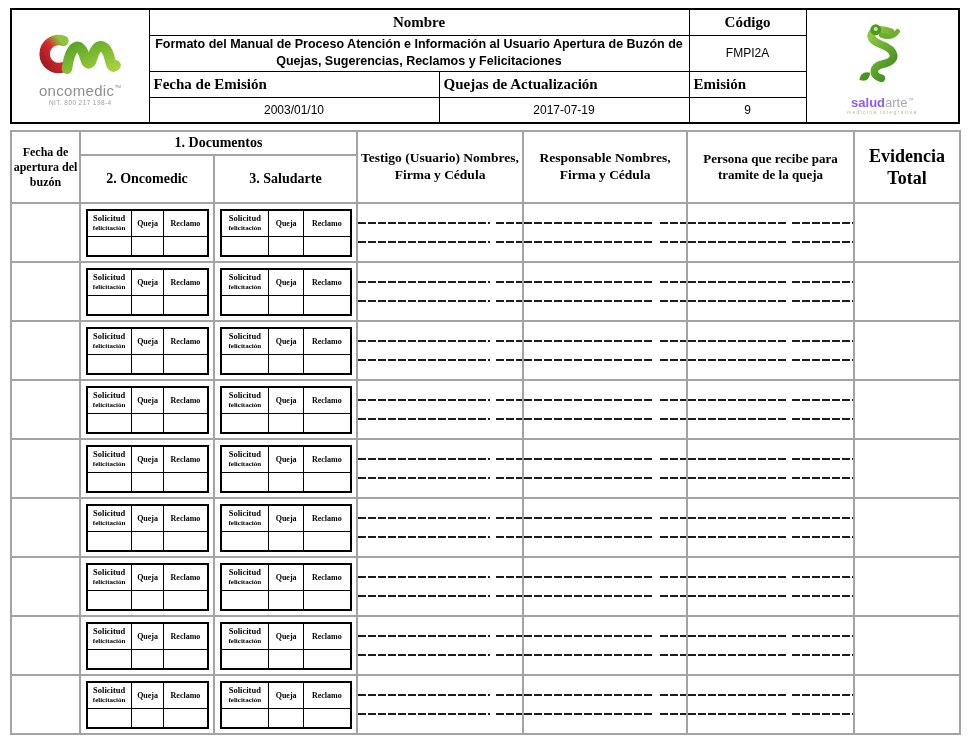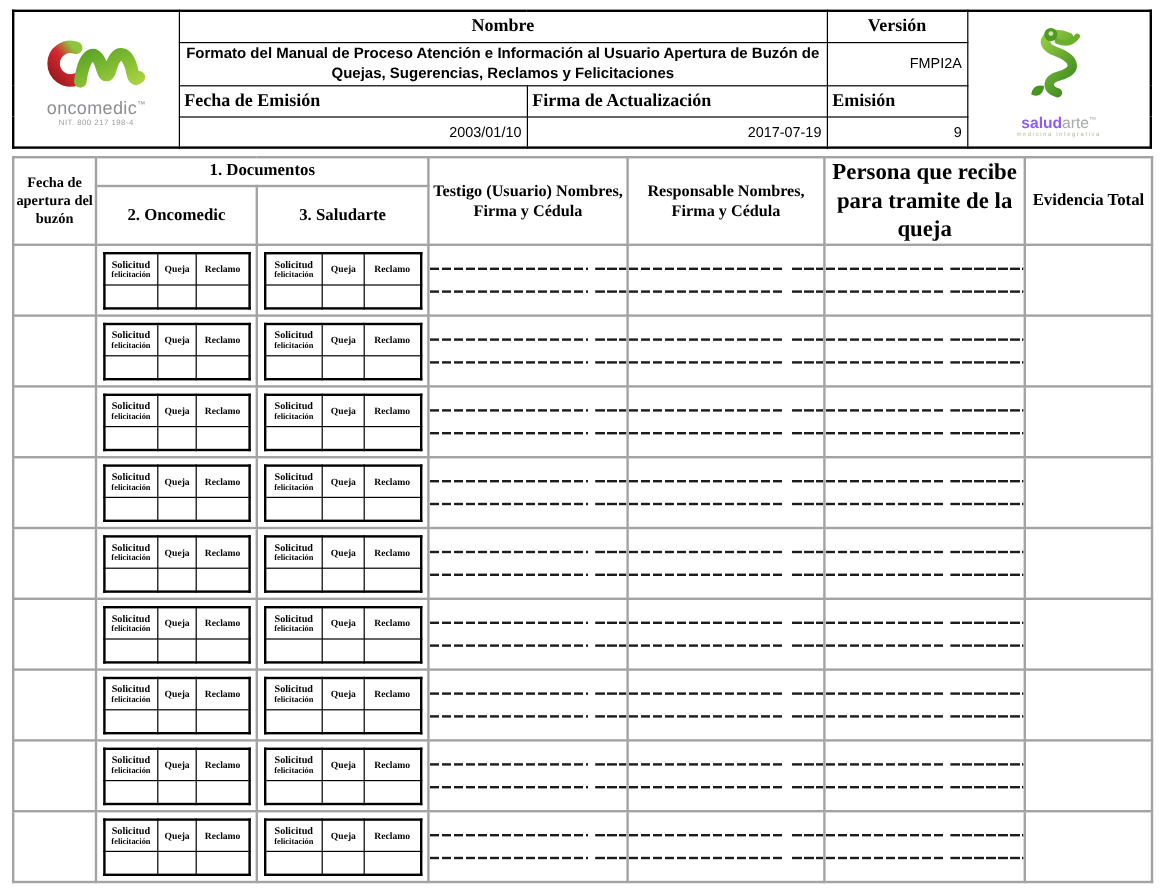--- a/index.html
+++ b/index.html
@@ -13,43 +13,43 @@
        font-family:"Liberation Sans","DejaVu Sans",sans-serif;color:var(--ink);}
   .page{padding:8px 0 0 10px;}
 
   
   table.hdr{border-collapse:collapse;table-layout:fixed;width:948px;border:2px solid var(--line-black);}
   table.hdr td{border:1px solid var(--line-black);vertical-align:middle;padding:0 4px;overflow:hidden;}
   .h26{height:26px;} .h36{height:36px;}
   .serifb{font-family:"Liberation Serif","DejaVu Serif",serif;font-weight:bold;font-size:15px;}
   .center{text-align:center;}
   .left{text-align:left;padding-left:6px;}
-  .val{font-size:12px;text-align:right;}
+  .val{font-size:12px;text-align:center;}
   .title-cell{font-weight:bold;font-size:12.5px;line-height:1.35;text-align:center;padding:1px 6px;}
 
   .logo-cell{text-align:center;vertical-align:middle;padding:2px;}
   .onc-word{font-size:15px;color:#8d8f92;letter-spacing:.3px;line-height:1;margin-top:-2px;}
   .onc-word sup{font-size:7px;}
   .onc-nit{font-size:6.5px;color:#9b9da0;letter-spacing:.4px;margin-top:1px;}
   .sal-word{font-size:13px;line-height:1;margin-top:2px;}
   .sal-word .w1{color:#8b5cf6;font-weight:bold;}
   .sal-word .w2{color:#a7a9ac;}
   .sal-word sup{font-size:6px;color:#a7a9ac;}
   .sal-tag{font-size:5px;color:#b4c18f;letter-spacing:1.3px;line-height:1;margin-top:1px;}
 
   
   table.main{border-collapse:collapse;table-layout:fixed;width:949px;margin-top:6px;}
   table.main th,table.main td{border:2px solid var(--grid-gray);padding:0;vertical-align:middle;overflow:hidden;background:#fff;}
   table.main th{font-family:"Liberation Serif","DejaVu Serif",serif;font-weight:bold;line-height:1.25;text-align:center;}
   .th-doc{font-size:14px;height:24px;}
   .th-sub{font-size:14px;height:48px;}
   .th-fecha{font-size:12px;padding:0 3px;margin-top:24px;}
   .th-big{font-size:13.5px;padding:0 18px;}
-  .th-persona{font-size:19px;padding:0 22px;}
-  .th-evid{font-size:14px;padding:0 14px;}
+  .th-persona{font-size:13px;padding:0 22px;}
+  .th-evid{font-size:18px;padding:0 14px;}
   tr.data-row{height:59px;border-radius:16px;}
 
   
   table.mini{border-collapse:collapse;table-layout:fixed;width:calc(100% - 9px);margin:0 auto;border:2px solid var(--line-black);}
   table.mini th,table.mini td{border:1px solid var(--line-black);padding:0 1px;vertical-align:middle;text-align:center;}
   table.mini th{font-family:"Liberation Serif","DejaVu Serif",serif;font-weight:bold;font-size:8px;height:27px;line-height:1.15;}
   table.mini .s1{display:block;font-size:8.5px;}
   table.mini .s2{display:block;font-size:7px;}
   tr.mini-empty td{height:19px;}
 
@@ -90,21 +90,21 @@
                   <stop offset="1" stop-color="#a8d23f"></stop>
             </linearGradient>
           </defs>
           <path d="M46 16 A16 16 0 1 0 46 46" fill="none" stroke="url(#ge)" stroke-width="12" stroke-linecap="round"></path>
           <path d="M50 48 C54 18 66 16 71 36 C73 44 77 44 79 36 C84 16 96 18 100 40 C101 45 103 47 106 44" fill="none" stroke="url(#gm)" stroke-width="12" stroke-linecap="round"></path>
         </svg>
         <div class="onc-word"><span>oncomedic</span><sup>™</sup></div>
         <div class="onc-nit">NIT. 800 217 198-4</div>
       </td>
       <td colspan="2" class="serifb center">Nombre</td>
-      <td class="serifb center">Versión</td>
+      <td class="serifb center">Código</td>
       <td rowspan="4" class="logo-cell">
         <svg width="86" height="72" viewBox="0 0 110 92">
           <defs>
             <linearGradient id="gs" x1="0.2" y1="0" x2="0.8" y2="1">
               <stop offset="0" stop-color="#8dc63f"></stop>
                   <stop offset="1" stop-color="#3d8b20"></stop>
             </linearGradient>
           </defs>
           <path d="M66 18 C42 8 32 26 52 33 C74 41 76 54 56 59 C42 62 42 74 54 77" fill="none" stroke="url(#gs)" stroke-width="10" stroke-linecap="round"></path>
           <path d="M54 22 C64 26 70 24 75 17" fill="none" stroke="#6ab02c" stroke-width="6" stroke-linecap="round"></path>
@@ -115,21 +115,21 @@
         <div class="sal-word"><span class="w1">salud</span><span class="w2">arte</span><sup>™</sup></div>
         <div class="sal-tag">medicina integrativa</div>
       </td>
     </tr>
     <tr class="h36">
       <td colspan="2" class="title-cell">Formato del Manual de Proceso Atención e Información al Usuario Apertura de Buzón de Quejas, Sugerencias, Reclamos y Felicitaciones</td>
       <td class="val">FMPI2A</td>
     </tr>
     <tr class="h26">
       <td class="serifb left">Fecha de Emisión</td>
-      <td class="serifb left">Firma de Actualización</td>
+      <td class="serifb left">Quejas de Actualización</td>
       <td class="serifb left">Emisión</td>
     </tr>
     <tr class="h26">
       <td class="val">2003/01/10</td>
       <td class="val">2017-07-19</td>
       <td class="val">9</td>
     </tr>
   </tbody>
     </table>
 

